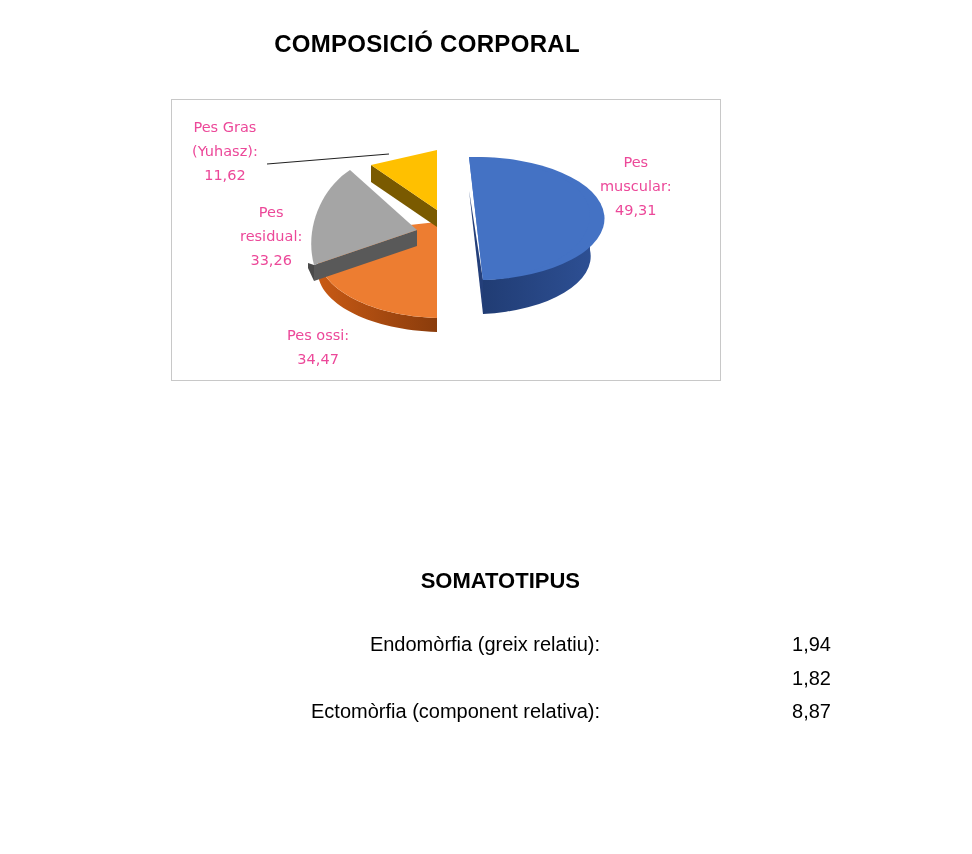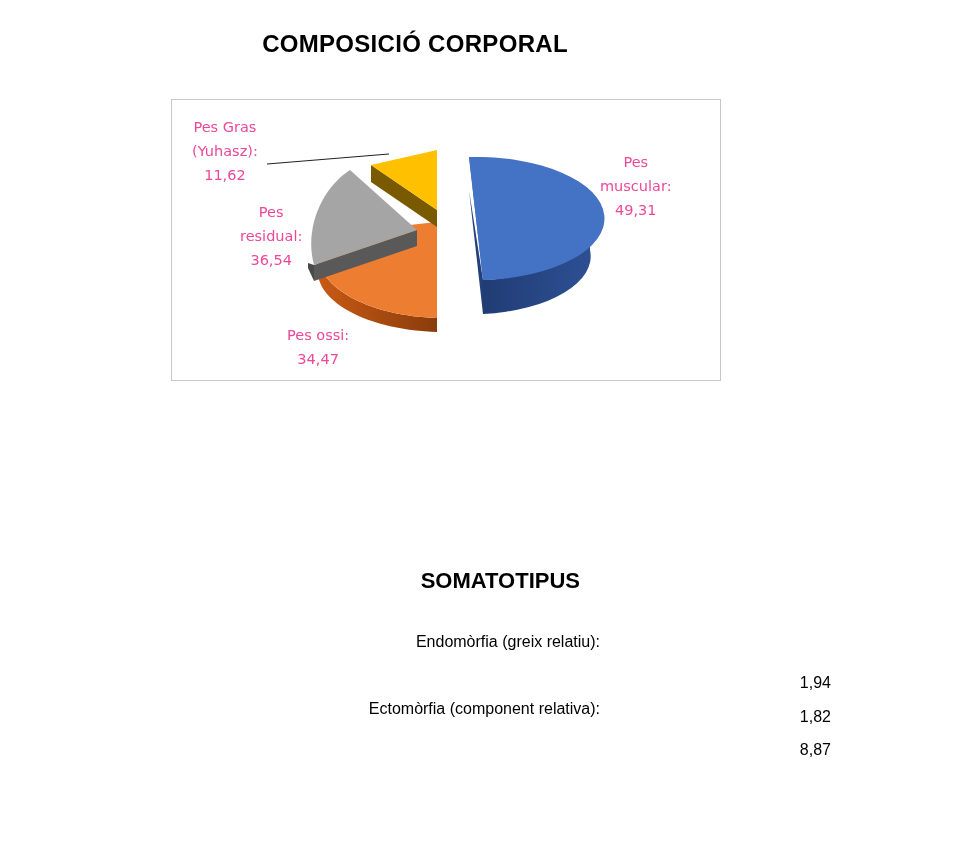--- a/index.html
+++ b/index.html
@@ -1,30 +1,30 @@
 <!DOCTYPE html>
 <html><head>
 <meta charset="utf-8">
 <style>
   html, body { margin:0; padding:0; background:#ffffff; }
   body { width:972px; height:854px; position:relative; overflow:hidden;
          font-family:"Liberation Sans", sans-serif; color:#000; }
   .title1 { position:absolute; left:0; width:830px; top:30px; text-align:center;
-            font-weight:bold; font-size:24px; letter-spacing:0.3px; padding-left:0; }
+            font-weight:bold; font-size:24px; letter-spacing:0.3px; padding-left:12px; }
   .title1 span { display:inline-block; margin-left:0; }
   .chart-box { position:absolute; left:171px; top:99px; width:550px; height:282px;
                border:1px solid #c8c8c8; box-sizing:border-box; background:#fff; }
   .chart-box svg { position:absolute; left:0; top:0; }
   .lbl { position:absolute; font-family:"DejaVu Sans", sans-serif; font-size:14.5px;
          color:#ec4899; text-align:center; line-height:24px; white-space:nowrap; }
   .title2 { position:absolute; left:250px; width:330px; top:568px; text-align:right;
             font-weight:bold; font-size:22px; }
-  .row { position:absolute; left:0; width:972px; height:30px; font-size:16px; }
+  .row { position:absolute; left:0; width:972px; height:30px; font-size:20px; }
   .row .name { position:absolute; right:372px; text-align:right; white-space:nowrap; }
-  .row .val { position:absolute; left:700px; width:131px; text-align:right;margin-top:41px; }
+  .row .val { position:absolute; left:700px; width:131px; text-align:right; }
 </style>
 </head>
 <body>
 
 <div class="title1">
   <span>COMPOSICIÓ CORPORAL</span>
 </div>
 
 <div class="chart-box">
   <svg width="550" height="282" viewBox="0 0 550 282">
@@ -69,21 +69,21 @@
 
   <div class="lbl" style="left:20px; top:15px;">
     <div>Pes Gras</div>
     <div>(Yuhasz):</div>
     <div>11,62</div>
   </div>
 
   <div class="lbl" style="left:68px; top:100px;">
     <div>Pes</div>
     <div>residual:</div>
-    <div>36,54</div>
+    <div>33,26</div>
   </div>
 
   <div class="lbl" style="left:428px; top:50px;">
     <div>Pes</div>
     <div>muscular:</div>
     <div>49,31</div>
   </div>
 
   <div class="lbl" style="left:115px; top:223px;">
     <div>Pes ossi:</div>

